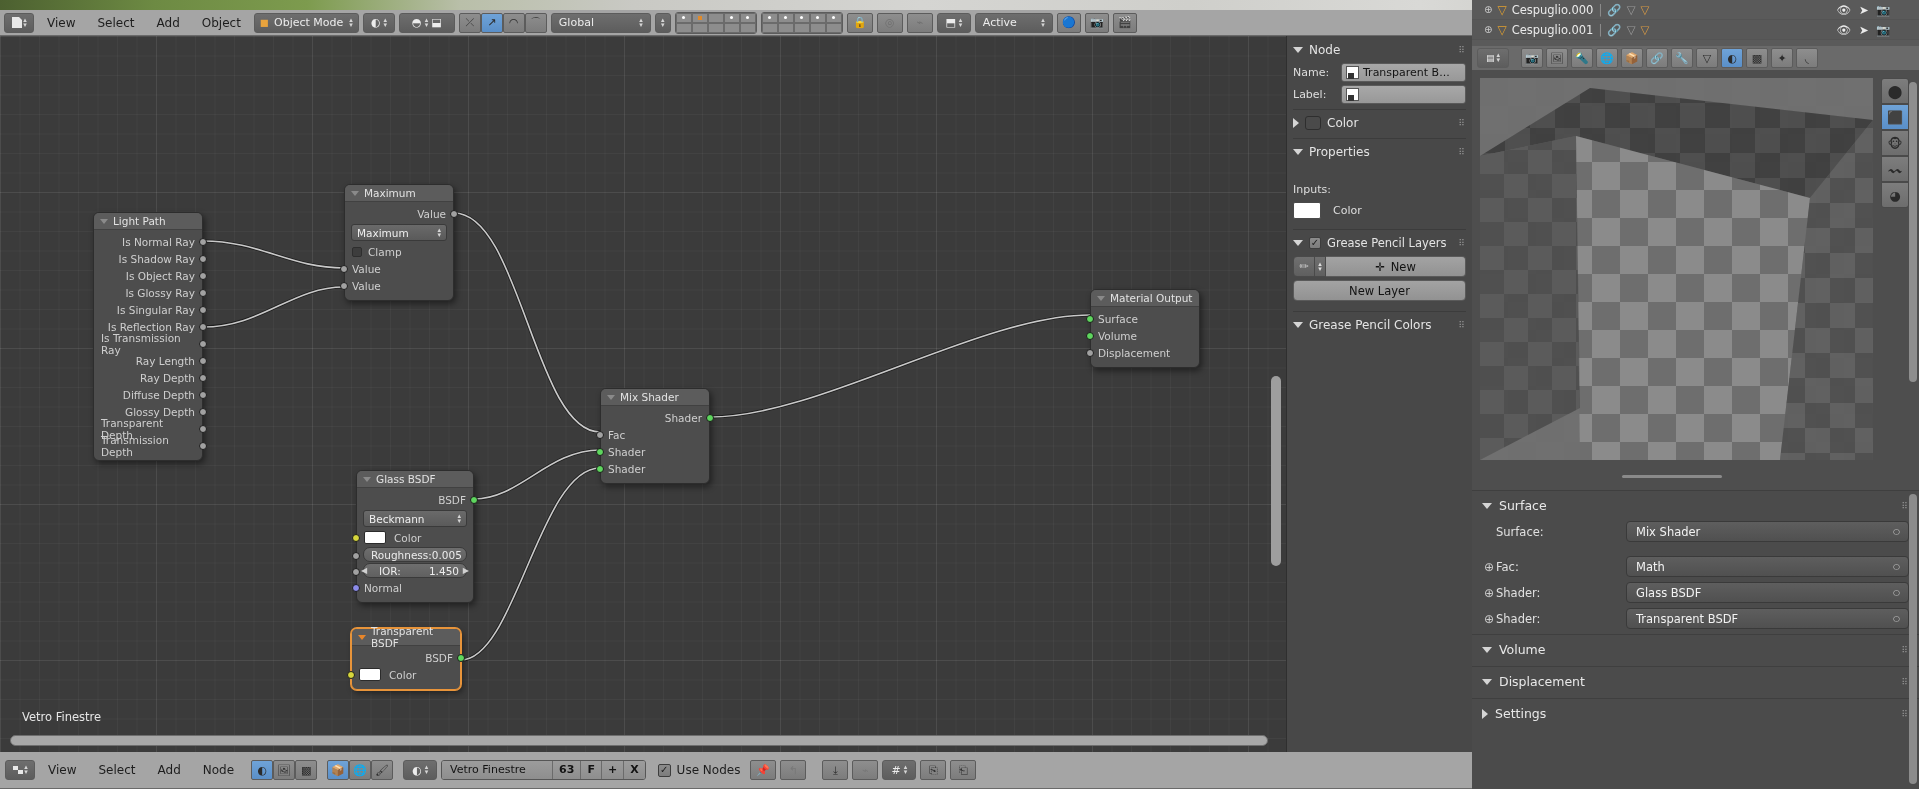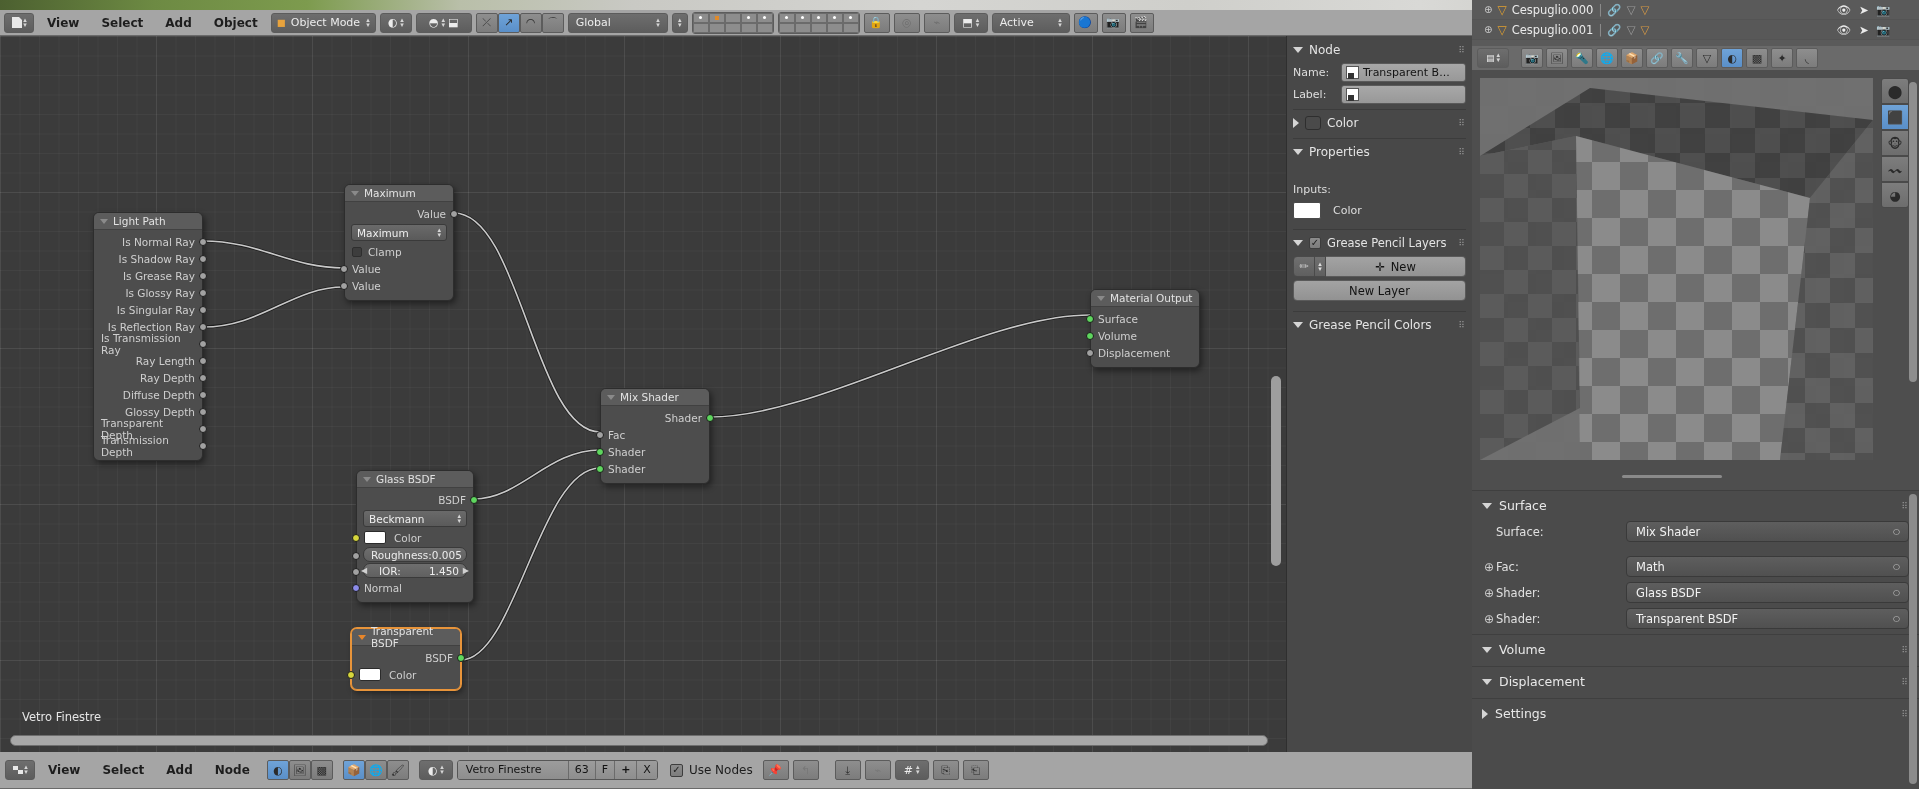--- a/index.html
+++ b/index.html
@@ -10,21 +10,21 @@
   
   .hdr { background:#a5a5a5; border-bottom:1px solid #6a6a6a; }
   .btn { background:linear-gradient(#9b9b9b,#848484); border:1px solid #5c5c5c;
          border-radius:3px; color:#151515; display:flex; align-items:center;
          justify-content:center; font-size:11px; height:20px; }
   .btn.dark { background:linear-gradient(#6e6e6e,#5d5d5d); color:#ececec; }
   .ico { display:flex; align-items:center; justify-content:center;
          width:22px; height:20px; border:1px solid #5c5c5c; border-radius:2px;
          background:linear-gradient(#8e8e8e,#7c7c7c); font-size:11px; color:#2b2b2b; }
   .ico.on { background:linear-gradient(#6fa3d8,#5a8fc8); }
-  .menu { color:#1d1d1d; font-size:12px; padding:0 9px; line-height:22px; cursor:default;font-weight:bold; }
+  .menu { color:#1d1d1d; font-size:12px; padding:0 9px; line-height:22px; cursor:default; }
 
   
   #topstrip { position:absolute; left:0; top:0; width:1919px; height:10px;
       background:linear-gradient(90deg,#4c6030 0%, #6d8a43 8%, #7d9b4e 16%,
         #b9bfa9 24%, #c9c9c4 33%, #d5d5d2 48%, #cfcfcb 62%, #d9d9d6 74%,
         #cacac6 84%, #d3d3d0 100%); overflow:hidden; }
   #topheader { position:absolute; left:0; top:10px; width:1919px; height:26px;
       display:flex; align-items:center; gap:4px; padding:0 4px; }
 
   
@@ -76,21 +76,21 @@
 
   
   #nodefooter { position:absolute; left:0; top:752px; width:1472px; height:37px;
       display:flex; align-items:center; gap:4px; padding:0 5px; }
   #nodefooter .menu { line-height:24px; }
   .namefield { height:20px; display:flex; align-items:center; border:1px solid #565656;
       border-radius:3px; overflow:hidden; }
   .namefield .txt { background:linear-gradient(#9d9d9d,#8d8d8d); color:#131313;
       padding:0 8px; line-height:20px; width:110px; }
   .namefield .cnt { background:linear-gradient(#9d9d9d,#8d8d8d); color:#131313;
-      padding:0 6px; line-height:20px; border-left:1px solid #6b6b6b; }
+      padding:0 6px; line-height:20px; border-left:1px solid #6b6b6b;font-weight:bold; }
 
   
   #npanel { position:absolute; left:1286px; top:36px; width:186px; height:753px;
       background:#484848; border-left:1px solid #2f2f2f; padding:4px 6px 0; overflow:hidden; }
   .pnl-h { display:flex; align-items:center; gap:6px; height:20px; font-size:12px; color:#e4e4e4; }
   .pnl-h .dots { margin-left:auto; color:#8f8f8f; font-size:9px; letter-spacing:1px; }
   .tri-d { width:0;height:0;border-left:5px solid transparent;border-right:5px solid transparent;
       border-top:6px solid #d5d5d5; }
   .tri-r { width:0;height:0;border-top:5px solid transparent;border-bottom:5px solid transparent;
       border-left:6px solid #d5d5d5; }
@@ -303,21 +303,21 @@
         <div class="body">
           <div class="row out">
               <span>Is Normal Ray</span>
               <span class="sock r s-gray"></span>
             </div>
           <div class="row out">
               <span>Is Shadow Ray</span>
               <span class="sock r s-gray"></span>
             </div>
           <div class="row out">
-              <span>Is Grease Ray</span>
+              <span>Is Object Ray</span>
               <span class="sock r s-gray"></span>
             </div>
           <div class="row out">
               <span>Is Glossy Ray</span>
               <span class="sock r s-gray"></span>
             </div>
           <div class="row out">
               <span>Is Singular Ray</span>
               <span class="sock r s-gray"></span>
             </div>

